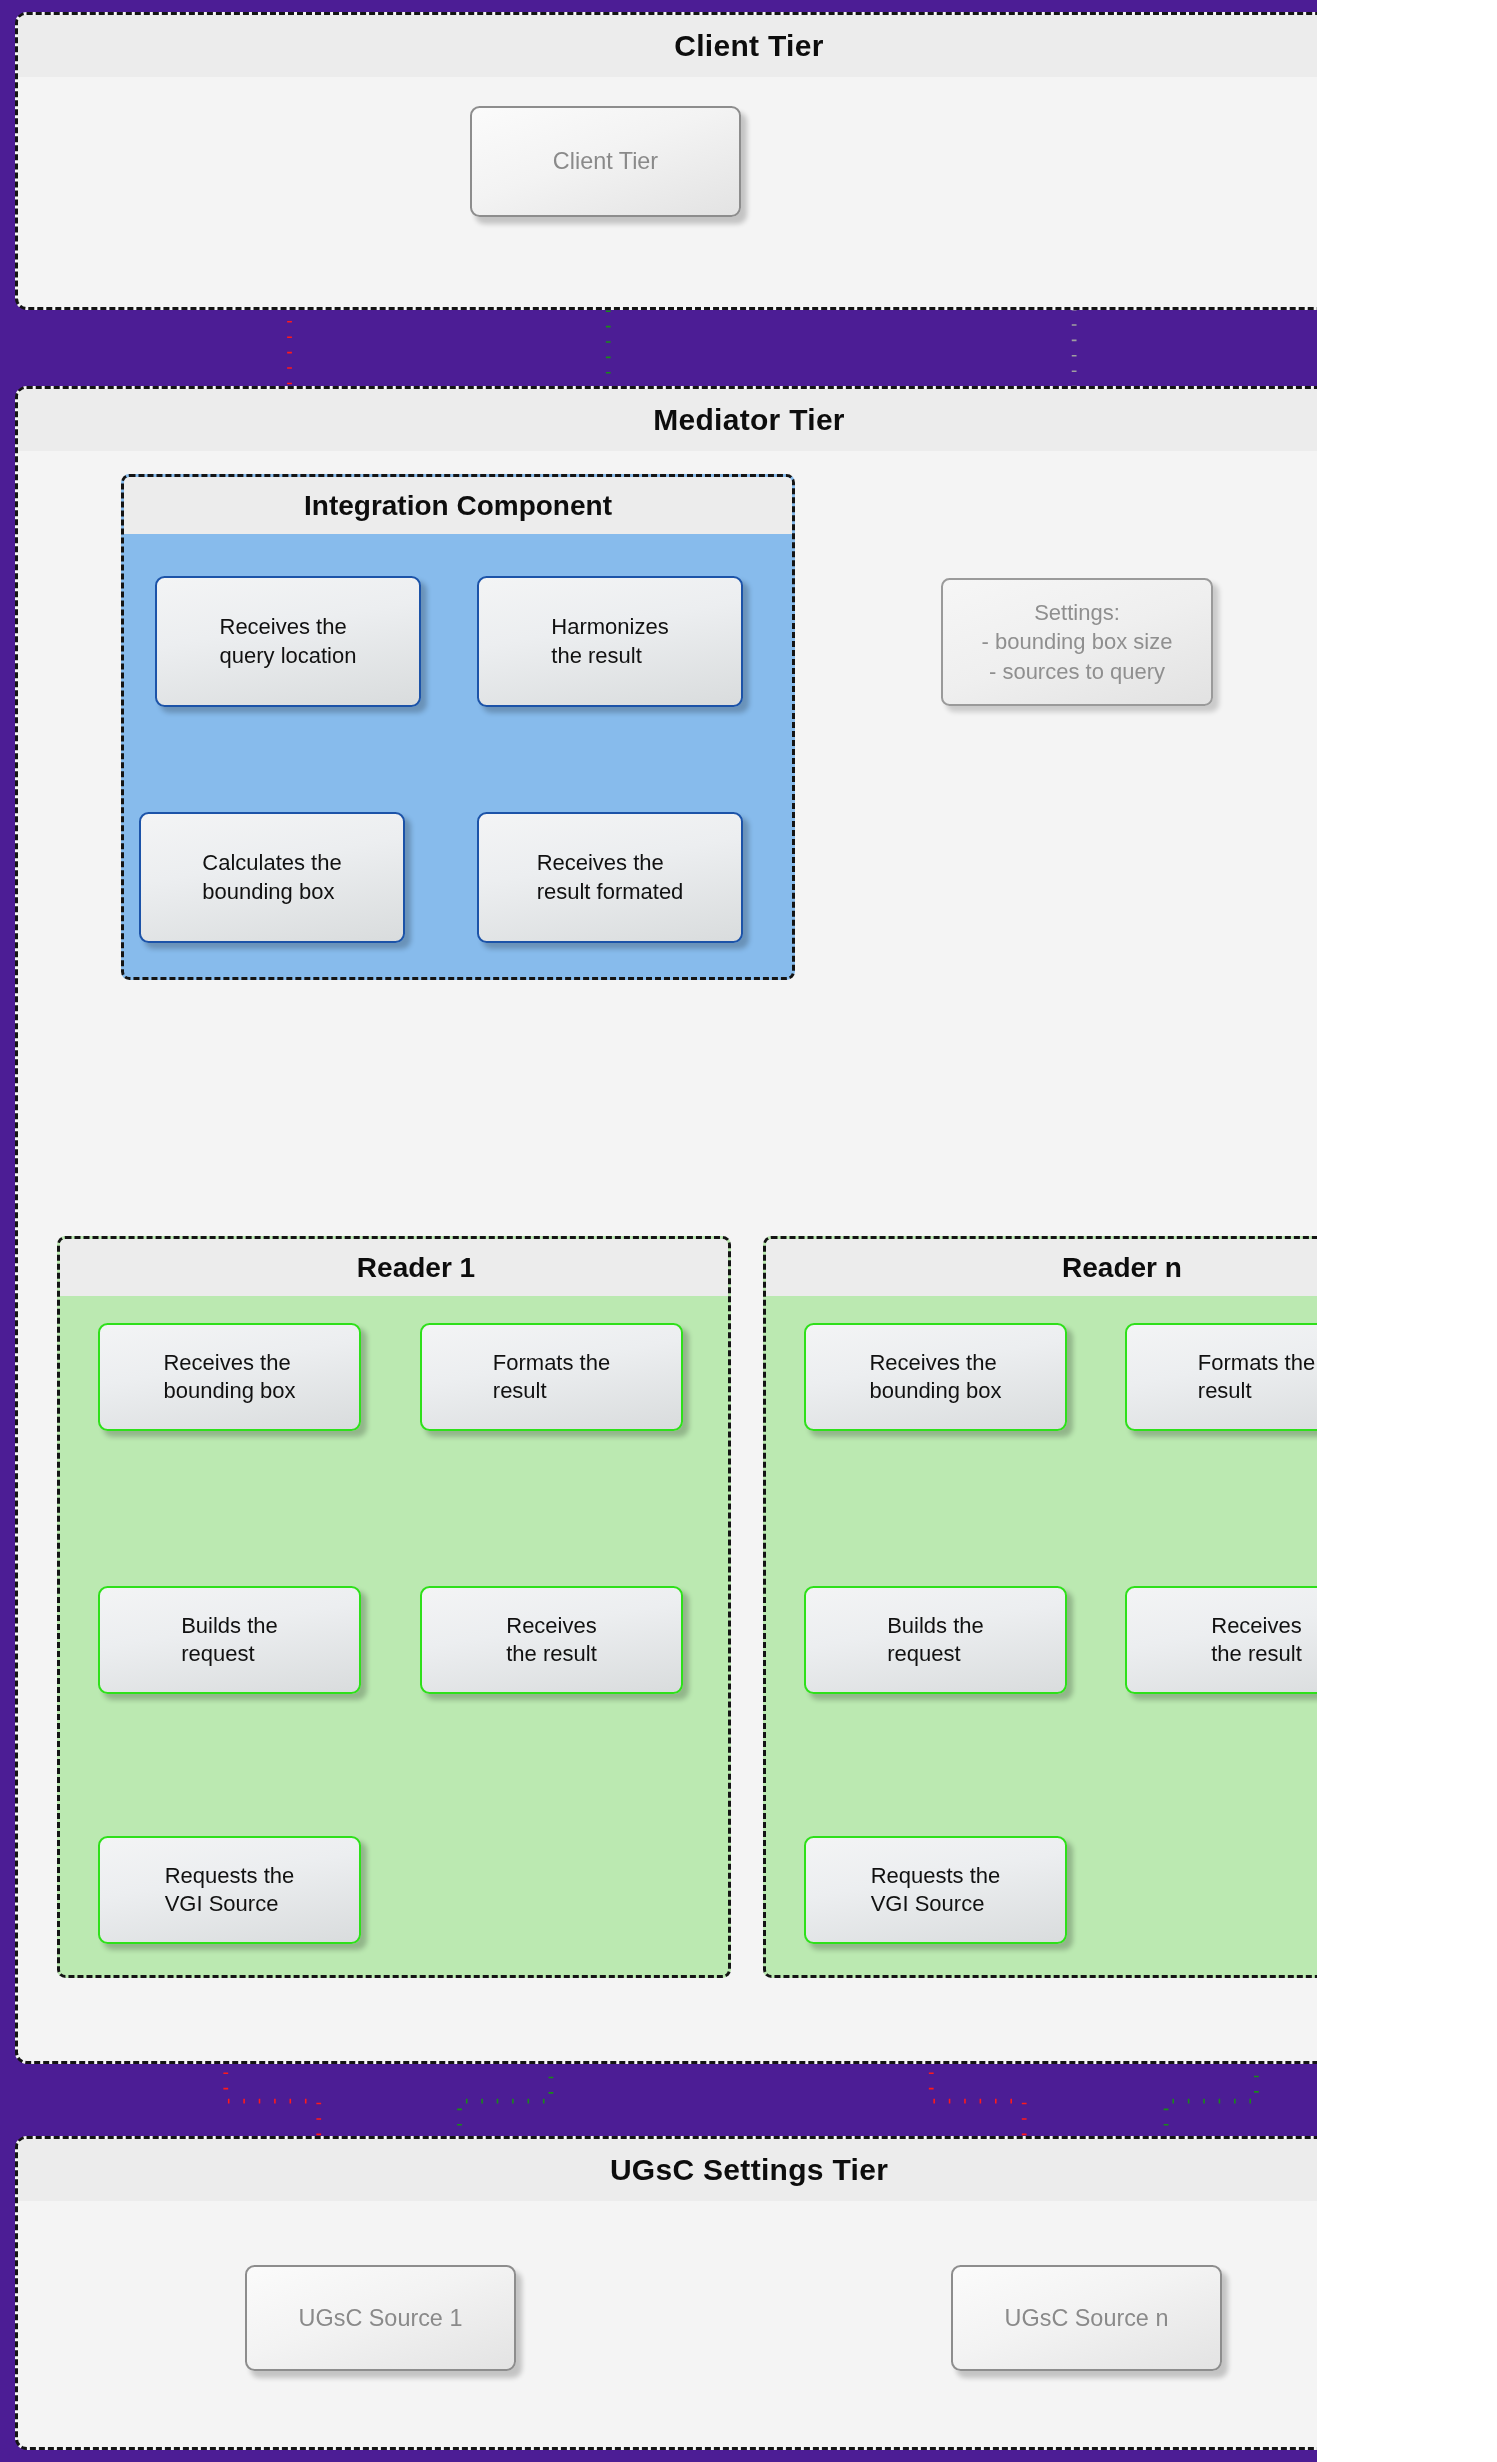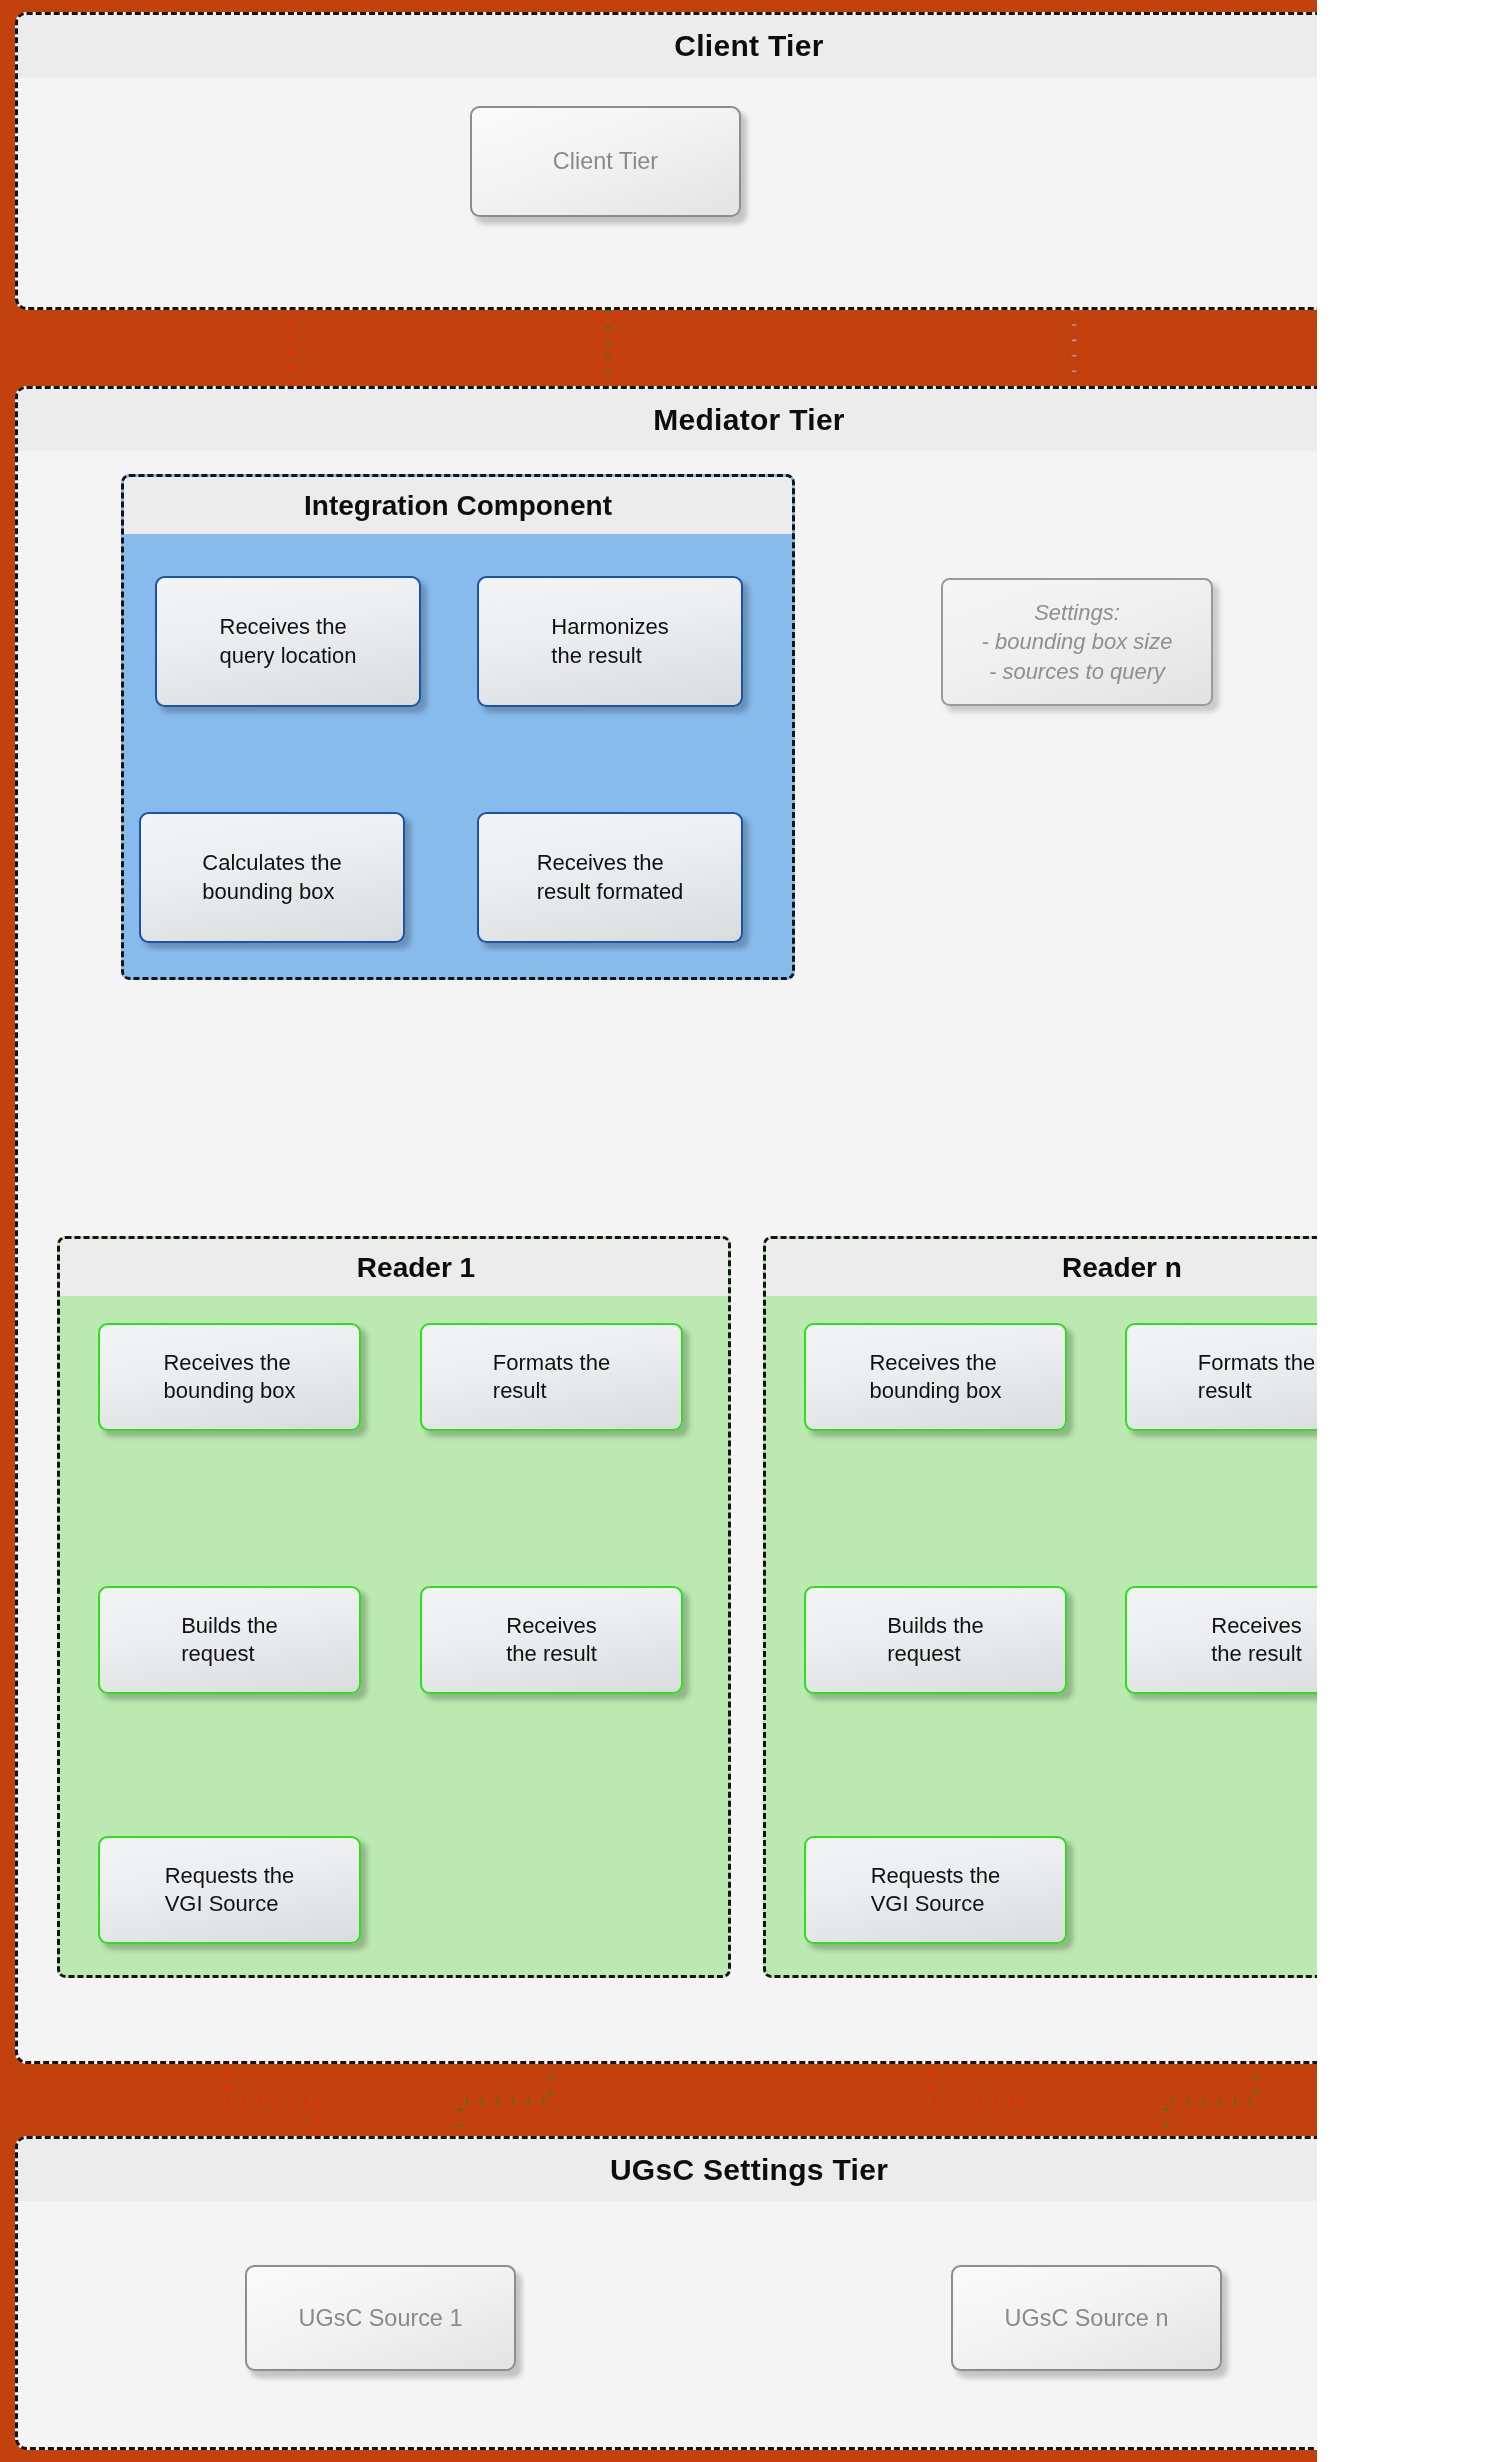--- a/index.html
+++ b/index.html
@@ -1,18 +1,18 @@
 <!DOCTYPE html>
 <html style="font-size:8.5px"><head>
 <meta charset="utf-8">
 <title>UGsC Mediator Architecture</title>
 <style>
   html,body{margin:0;padding:0;background:#ffffff;}
   body{font-family:"Liberation Sans",sans-serif;}
-  #page{position:relative;width:1317px;height:2462px;background:#c2410c;overflow:hidden;}
+  #page{position:relative;width:1317px;height:2462px;background:#4c1d95;overflow:hidden;}
 
   
   .tier{position:absolute;border:3.7px dashed #141414;border-radius:11.7px;
         background:#f4f4f4;box-sizing:border-box;}
   .tier-header{position:absolute;left:0;right:0;top:0;height:62px;
         background:#ececec;border-radius:7.4px 7.4px 0 0;
         display:flex;align-items:center;justify-content:center;
         font-weight:bold;font-size:30px;color:#0d0d0d;letter-spacing:0.3px;}
 
   
@@ -50,21 +50,21 @@
         box-shadow:5.8px 6.4px 5.8px rgba(0,0,0,0.20);}
 
   
   .note{position:absolute;box-sizing:border-box;border-radius:8.5px;
         display:flex;flex-direction:column;align-items:center;justify-content:center;
         font-size:22px;line-height:1.32;color:#8f8f8f;
         border:2.7px solid #9a9a9a;
         background:linear-gradient(160deg,#f6f6f6 0%,#efefef 50%,#e2e2e2 100%);
         box-shadow:5.3px 5.8px 5.3px rgba(0,0,0,0.17);
         padding:5.3px 8.5px;white-space:nowrap;}
-  .note .ln{display:block;font-style:italic;}
+  .note .ln{display:block;}
 
   
   #wires{position:absolute;left:0;top:0;width:1497px;height:2462px;
          pointer-events:none;}
   .txt-ln{display:block;}
 </style>
 </head>
 <body>
 
 <div id="page">

